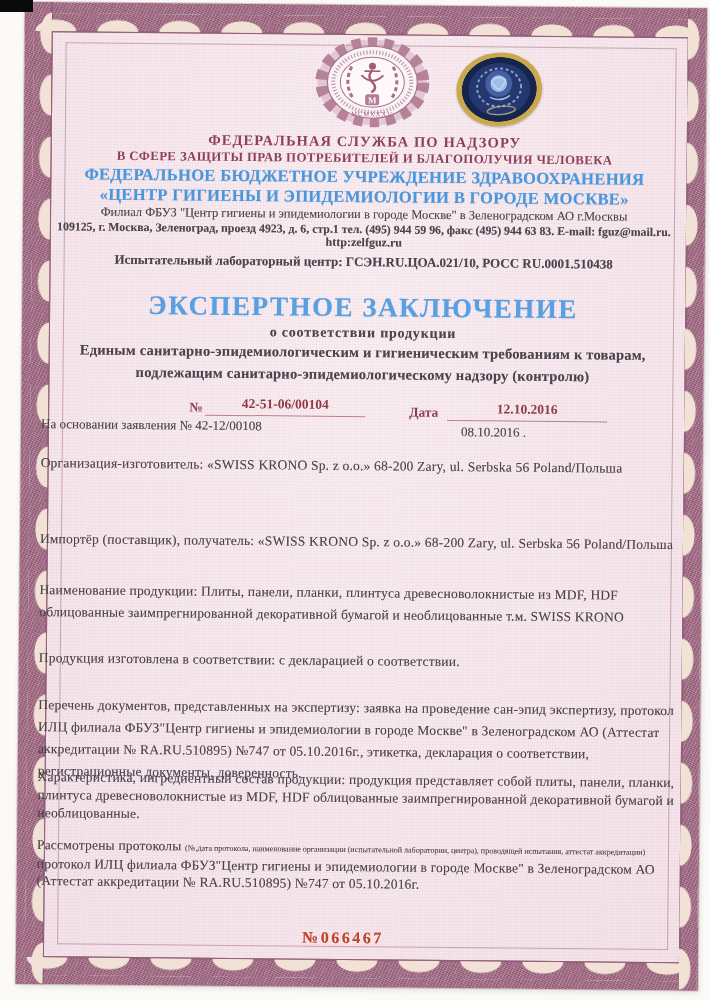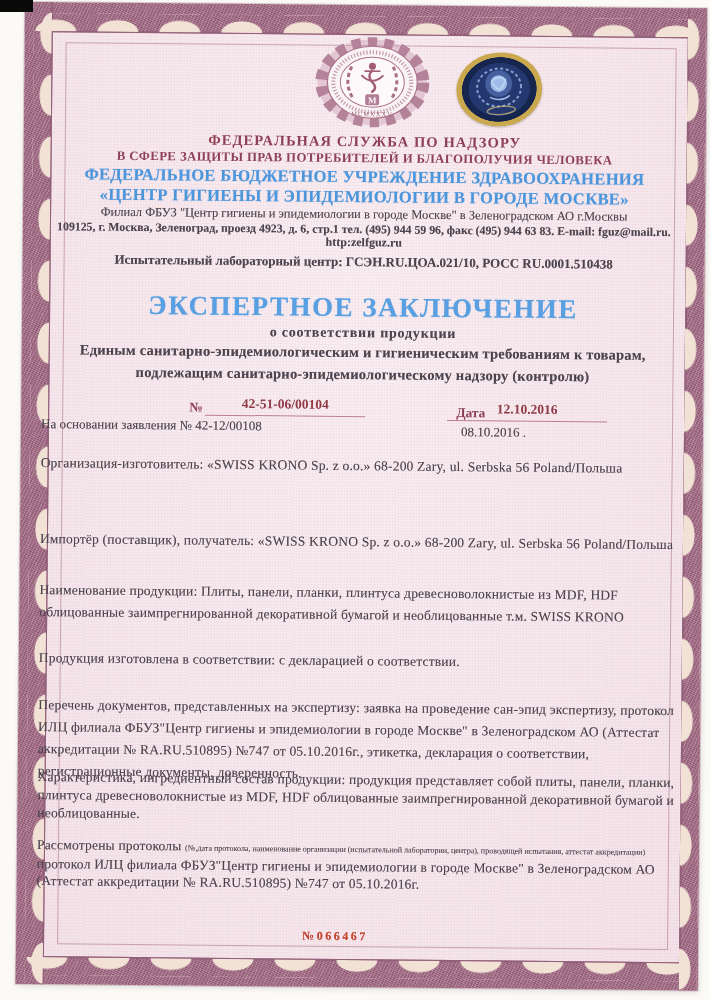--- a/index.html
+++ b/index.html
@@ -67,21 +67,21 @@
   
   .t-main{font-size:27px;line-height:33px;font-weight:bold;letter-spacing:1.5px;}
   .t-sub1{font-size:14px;line-height:17px;font-weight:bold;letter-spacing:.8px;}
   .t-sub2,.t-sub3{font-size:14.5px;line-height:22px;font-weight:bold;letter-spacing:.2px;}
   
   .fld-label{font-size:13.5px;font-weight:bold;}
   .fld-value{font-size:13.5px;font-weight:bold;text-align:center;
     border-bottom:1.2px solid rgba(158,74,94,.65);padding-bottom:3px;display:inline-block;}
   .basis{font-size:13px;}
   .protocols-note{font-size:8px;letter-spacing:0;}
-  .serial{font-size:12px;font-weight:bold;letter-spacing:2.5px;color:#c2452f;text-shadow:0 0 .5px rgba(194,69,47,.5);}
+  .serial{font-size:16px;font-weight:bold;letter-spacing:2.5px;color:#c2452f;text-shadow:0 0 .5px rgba(194,69,47,.5);}
   
   .seal-right{
     border-radius:50%;transform:rotate(-6deg);
     background:
       radial-gradient(ellipse at 50% 42%,rgba(165,195,238,.95) 0 13%,rgba(98,130,198,.55) 14% 21%,rgba(0,0,0,0) 23%),
       radial-gradient(ellipse at 50% 50%,#24376f 0 50%,#16254e 51% 61%,#c9a84e 62% 71%,#8b7134 72% 79%,#bfa04a 80% 88%,#665627 89% 100%);
     box-shadow:0 1px 2px rgba(0,0,0,.25);
   }
   .seal-right svg{position:absolute;inset:0;}
 </style>
@@ -147,21 +147,21 @@
     <div class="abs center" style="top:286px;">
       <div class="t-main blue" style="color:#58a0e2;">ЭКСПЕРТНОЕ ЗАКЛЮЧЕНИЕ</div>
       <div class="t-sub1 ink">о  соответствии продукции</div>
       <div class="t-sub2 ink">Единым санитарно-эпидемиологическим и гигиеническим требованиям к товарам,</div>
       <div class="t-sub3 ink">подлежащим санитарно-эпидемиологическому надзору (контролю)</div>
     </div>
 
     <div class="abs" style="top:392px;left:0;right:0;height:48px;">
       <span class="abs fld-label maroon" style="left:168px;top:4px;">№</span>
       <span class="abs fld-value dkred" style="left:184px;top:0;width:160px;">42-51-06/00104</span>
-      <span class="abs fld-label maroon" style="left:388px;top:7px;margin-left:47px;">Дата</span>
+      <span class="abs fld-label maroon" style="left:388px;top:7px;">Дата</span>
       <span class="abs fld-value dkred" style="left:426px;top:3px;width:160px;">12.10.2016</span>
       <span class="abs basis ink" style="left:20px;top:22px;">На основании заявления № 42-12/00108</span>
       <span class="abs basis ink" style="left:440px;top:26px;">08.10.2016 .</span>
     </div>
 
     <div class="abs para ink" style="top:450px;">Организация-изготовитель:   «SWISS KRONO Sp. z o.o.»  68-200 Zary, ul. Serbska 56 Poland/Польша</div>
     <div class="abs para ink" style="top:526px;">Импортёр (поставщик), получатель: «SWISS KRONO Sp. z o.o.»  68-200 Zary, ul. Serbska 56 Poland/Польша</div>
     <div class="abs para ink" style="top:577px;">Наименование продукции:  Плиты, панели, планки, плинтуса древесноволокнистые из MDF, HDF облицованные заимпрегнированной декоративной бумагой и необлицованные  т.м. SWISS KRONO</div>
     <div class="abs para ink" style="top:645px;">Продукция изготовлена в соответствии:  с декларацией о соответствии.</div>
     <div class="abs para ink" style="top:692px;">Перечень документов, представленных на экспертизу: заявка на проведение сан-эпид экспертизу,  протокол ИЛЦ филиала ФБУЗ"Центр гигиены и эпидемиологии в городе Москве" в Зеленоградском АО  (Аттестат аккредитации № RA.RU.510895) №747 от 05.10.2016г., этикетка, декларация о соответствии, регистрационные документы, доверенность.</div>

